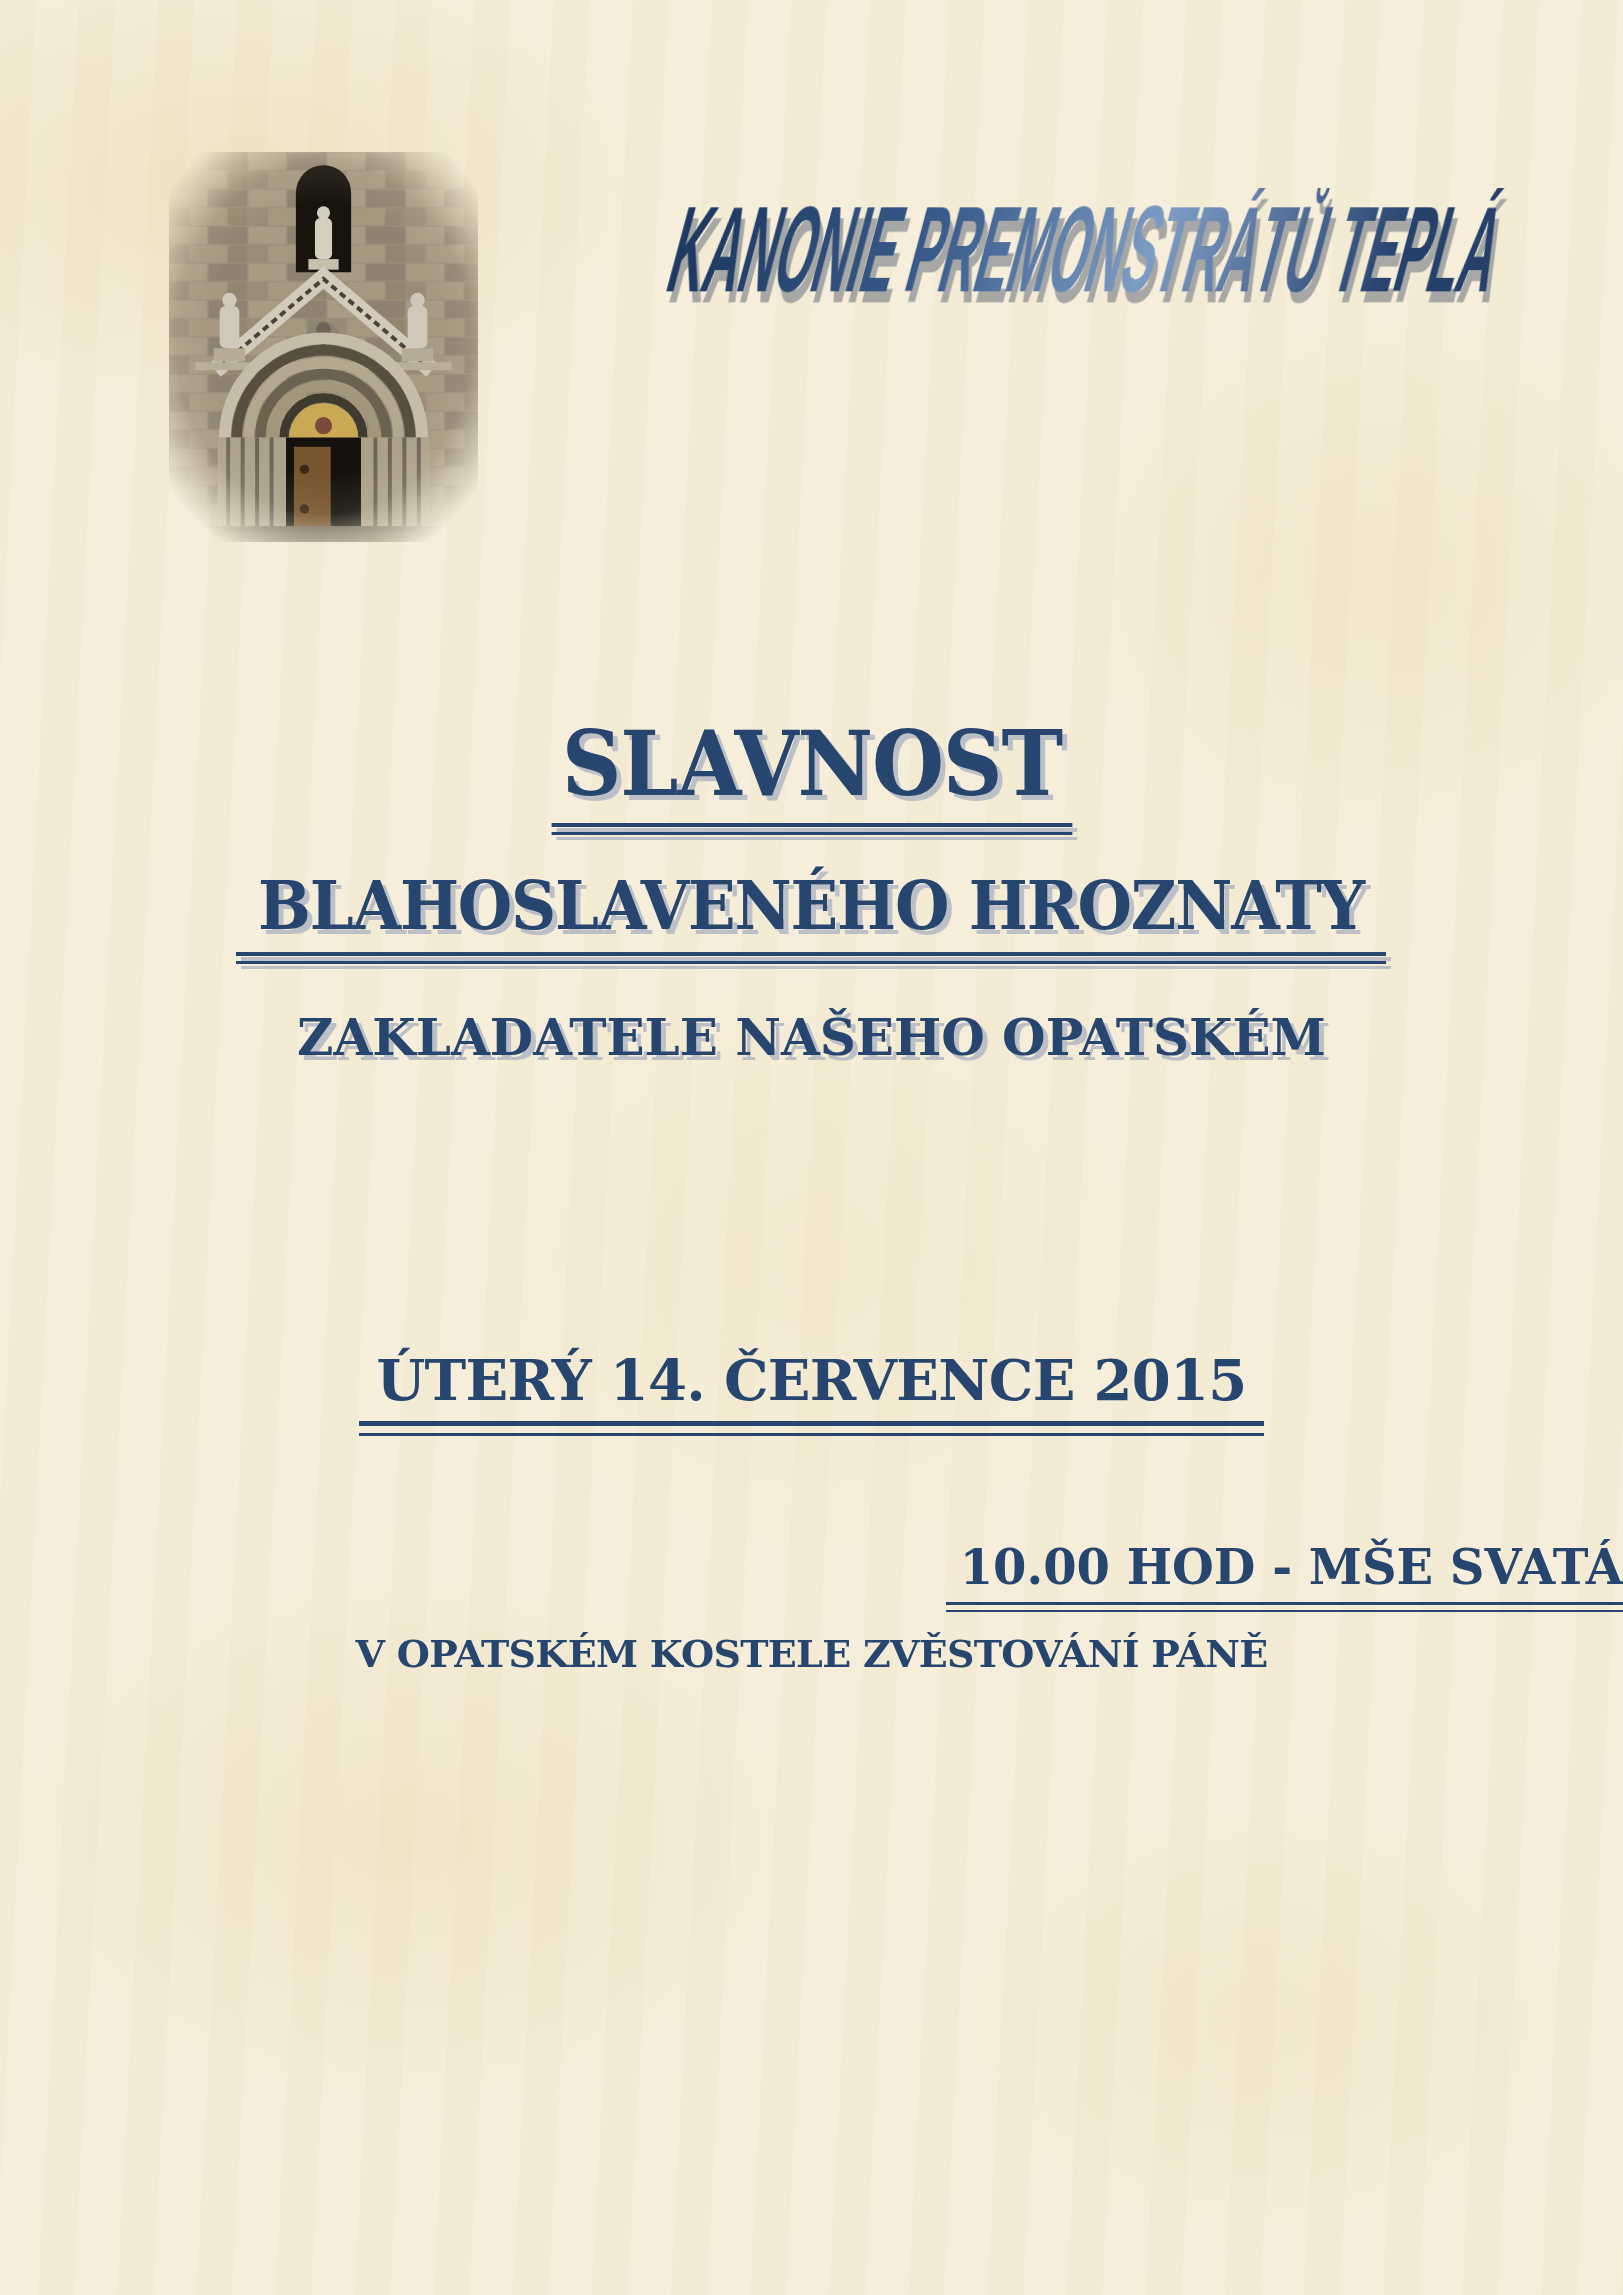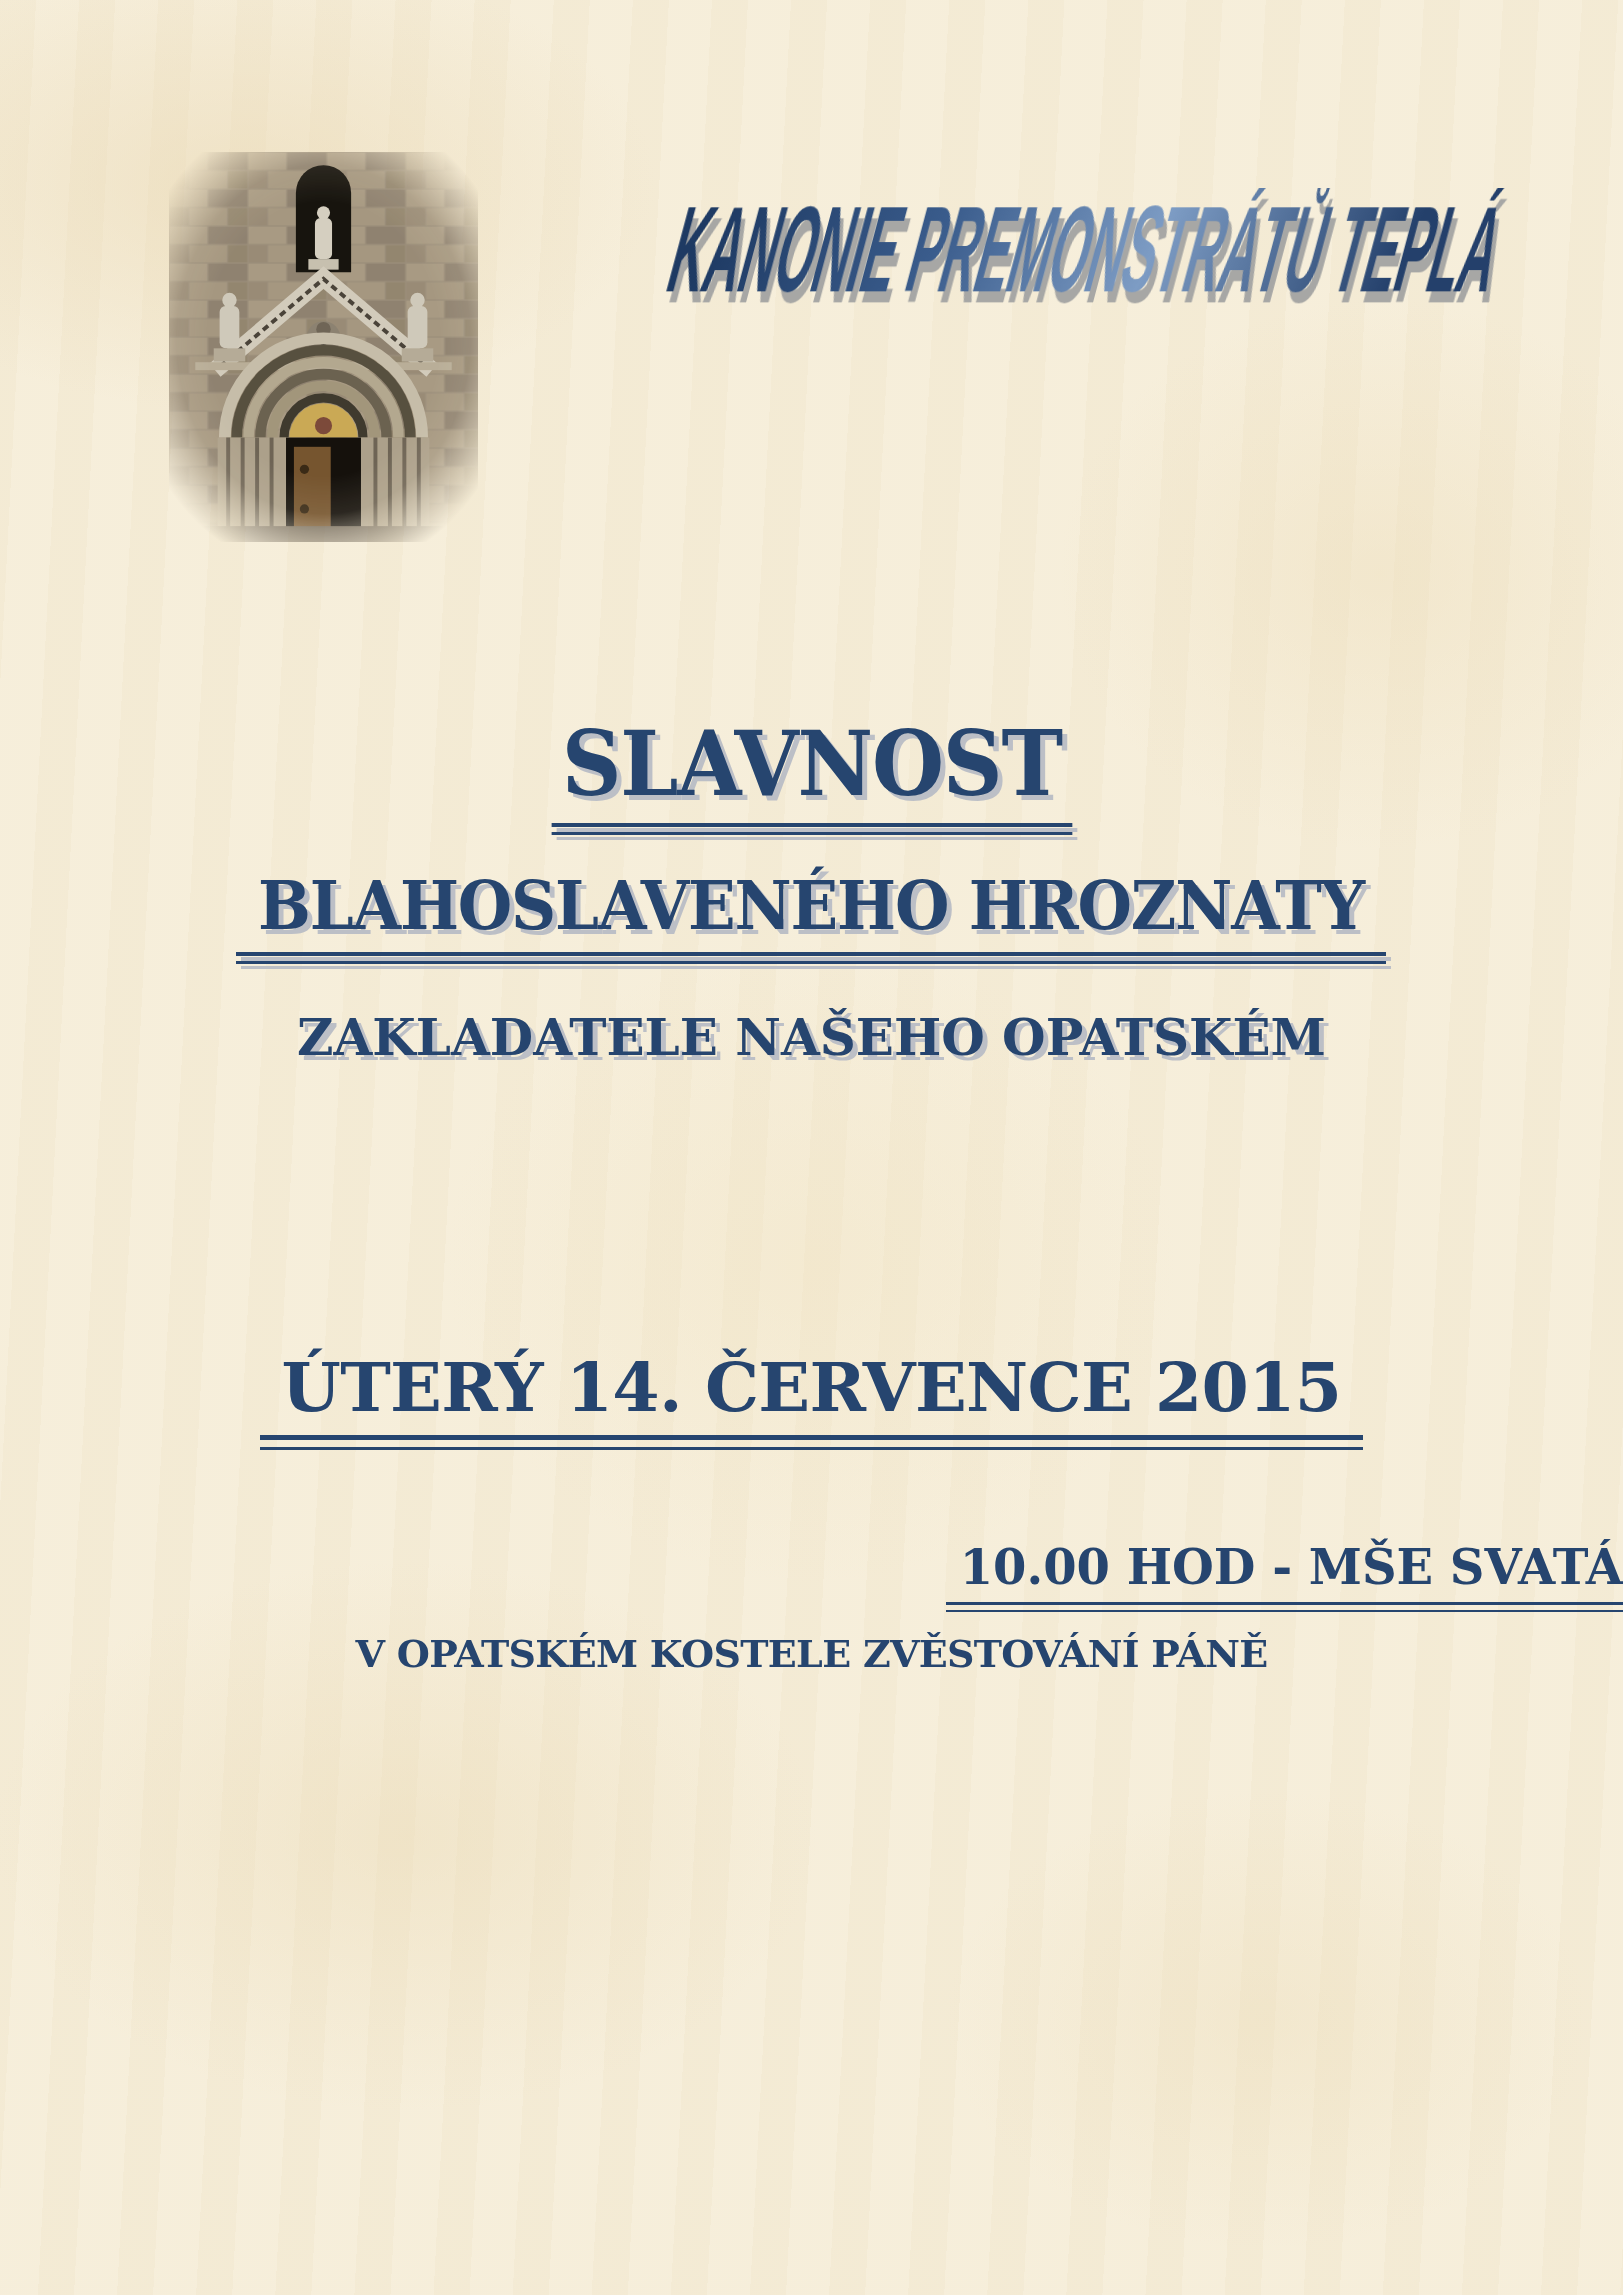--- a/index.html
+++ b/index.html
@@ -48,21 +48,21 @@
   .uline { display:block; width:104%; margin-left:-2%;
            border-top-style:solid; border-bottom-style:solid;
            border-color:var(--navy,#26456F); }
   .ul-a { border-top-width:4.6px; border-bottom-width:3.3px; height:5.9px;  margin-top:6.5px; }
   .ul-b { border-top-width:5.9px; border-bottom-width:3.3px; height:7.2px; margin-top:7.9px; }
   .ul-c { border-top-width:3.9px; border-bottom-width:2px; height:5.2px;  margin-top:6.5px; }
 
   .h-slavnost  { top:710px; font-size:90px; letter-spacing:-1.3px; }
   .h-blaho     { top:865px; font-size:68px; letter-spacing:-1.3px; }
   .h-zakladatele { top:1008px; font-size:50px; letter-spacing:0px; }
-  .h-date      { top:1347px; font-size:68px; letter-spacing:-0.7px; }
+  .h-date      { top:1347px; font-size:56px; letter-spacing:-0.7px; }
   .h-time      { top:1539px; font-size:48px;text-align:right; }
   .h-location  { top:1631px; font-size:38px; letter-spacing:-0.7px; }
 </style>
 </head>
 <body>
 
 <div class="page">
 
   <div class="photo">
     <svg viewBox="0 0 470 590" preserveAspectRatio="none">

